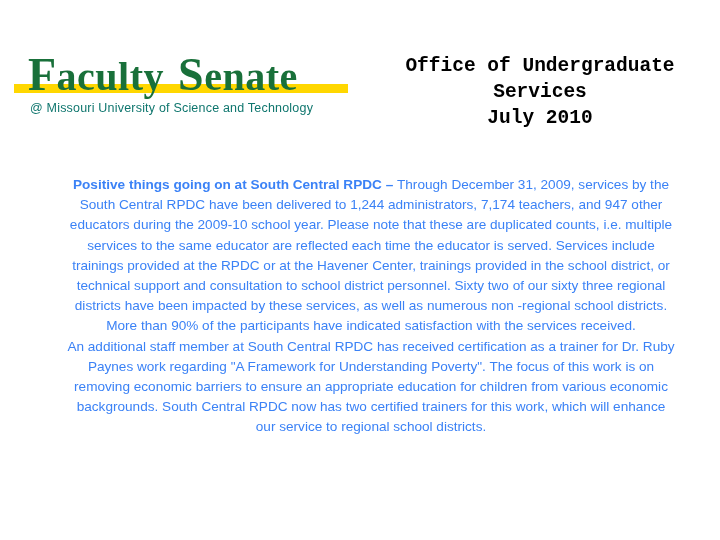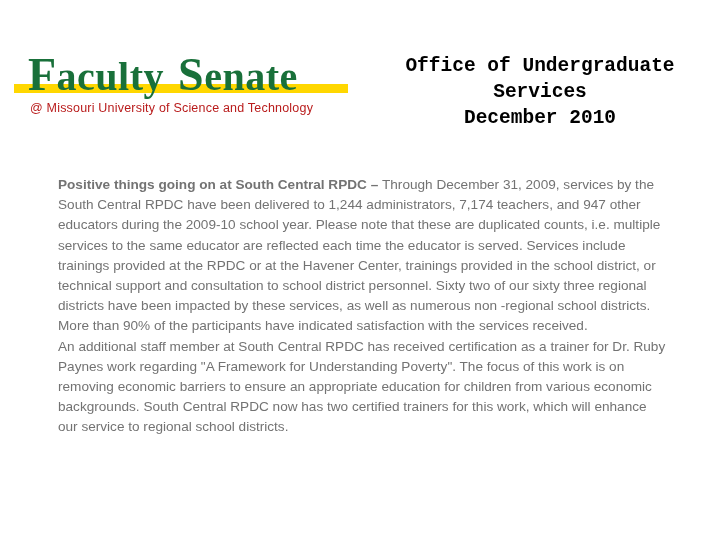--- a/index.html
+++ b/index.html
@@ -68,21 +68,21 @@
   }
   #logo-subtitle {
     position: absolute;
     left: 18px;
     top: 46px;
     width: 330px;
     height: 20px;
     font-family: "Liberation Sans", sans-serif;
     font-size: 12.5px;
     line-height: 20px;
-    color: #b91c1c;
+    color: #0f766e;
     letter-spacing: 0.2px;
     white-space: nowrap;
     z-index: 3;
   }
 
   
   #header-title {
     position: absolute;
     left: 370px;
     top: 5px;
@@ -94,28 +94,28 @@
     line-height: 26px;
     color: #000000;
   }
   #header-title .tline {
     display: block;
   }
 
   
   #body-text {
     position: absolute;
-    left: 58px;
+    left: 66px;
     top: 127px;
     width: 610px;
     font-family: "Liberation Sans", sans-serif;
     font-size: 13.6px;
     line-height: 20.2px;
-    color: #737373;
-    text-align: left;
+    color: #3b82f6;
+    text-align: center;
   }
   #body-text p {
     margin: 0 0 0 0;
   }
   #body-text .lead {
     font-weight: bold;
   }
 </style>
 </head>
 <body>
@@ -124,21 +124,21 @@
 
   <div id="logo">
     <div id="logo-bar"></div>
     <div id="logo-wordmark"><span class="cap">F</span><span>aculty</span><span class="gap"></span><span class="cap">S</span><span>enate</span></div>
     <div id="logo-subtitle">@ Missouri University of Science and Technology</div>
   </div>
 
   <div id="header-title">
     <span class="tline">Office of Undergraduate</span>
     <span class="tline">Services</span>
-    <span class="tline">December 2010</span>
+    <span class="tline">July 2010</span>
   </div>
 
   <div id="body-text">
     <p><span class="lead">Positive things going on at South Central RPDC – </span><span>Through December 31, 2009, services by the South Central RPDC have been delivered to 1,244 administrators, 7,174 teachers, and 947 other educators during the 2009-10 school year.  Please note that these are duplicated counts, i.e. multiple services to the same educator are reflected each time the educator is served.  Services include trainings provided at the RPDC or at the Havener Center, trainings provided in the school district, or technical support and consultation to school district personnel.  Sixty two of our sixty three regional districts have been impacted by these services, as well as numerous non -regional school districts.  More than 90% of the participants have indicated satisfaction with the services received.</span></p>
     <p>An additional staff member at South Central RPDC has received certification as a trainer for Dr. Ruby Paynes work regarding "A Framework for Understanding Poverty".  The focus of this work is on removing economic barriers to ensure an appropriate education for children from various economic backgrounds.  South Central RPDC now has two certified trainers for this work, which will enhance our service to regional school districts.</p>
   </div>
 
 </div>
 
 </body></html>

